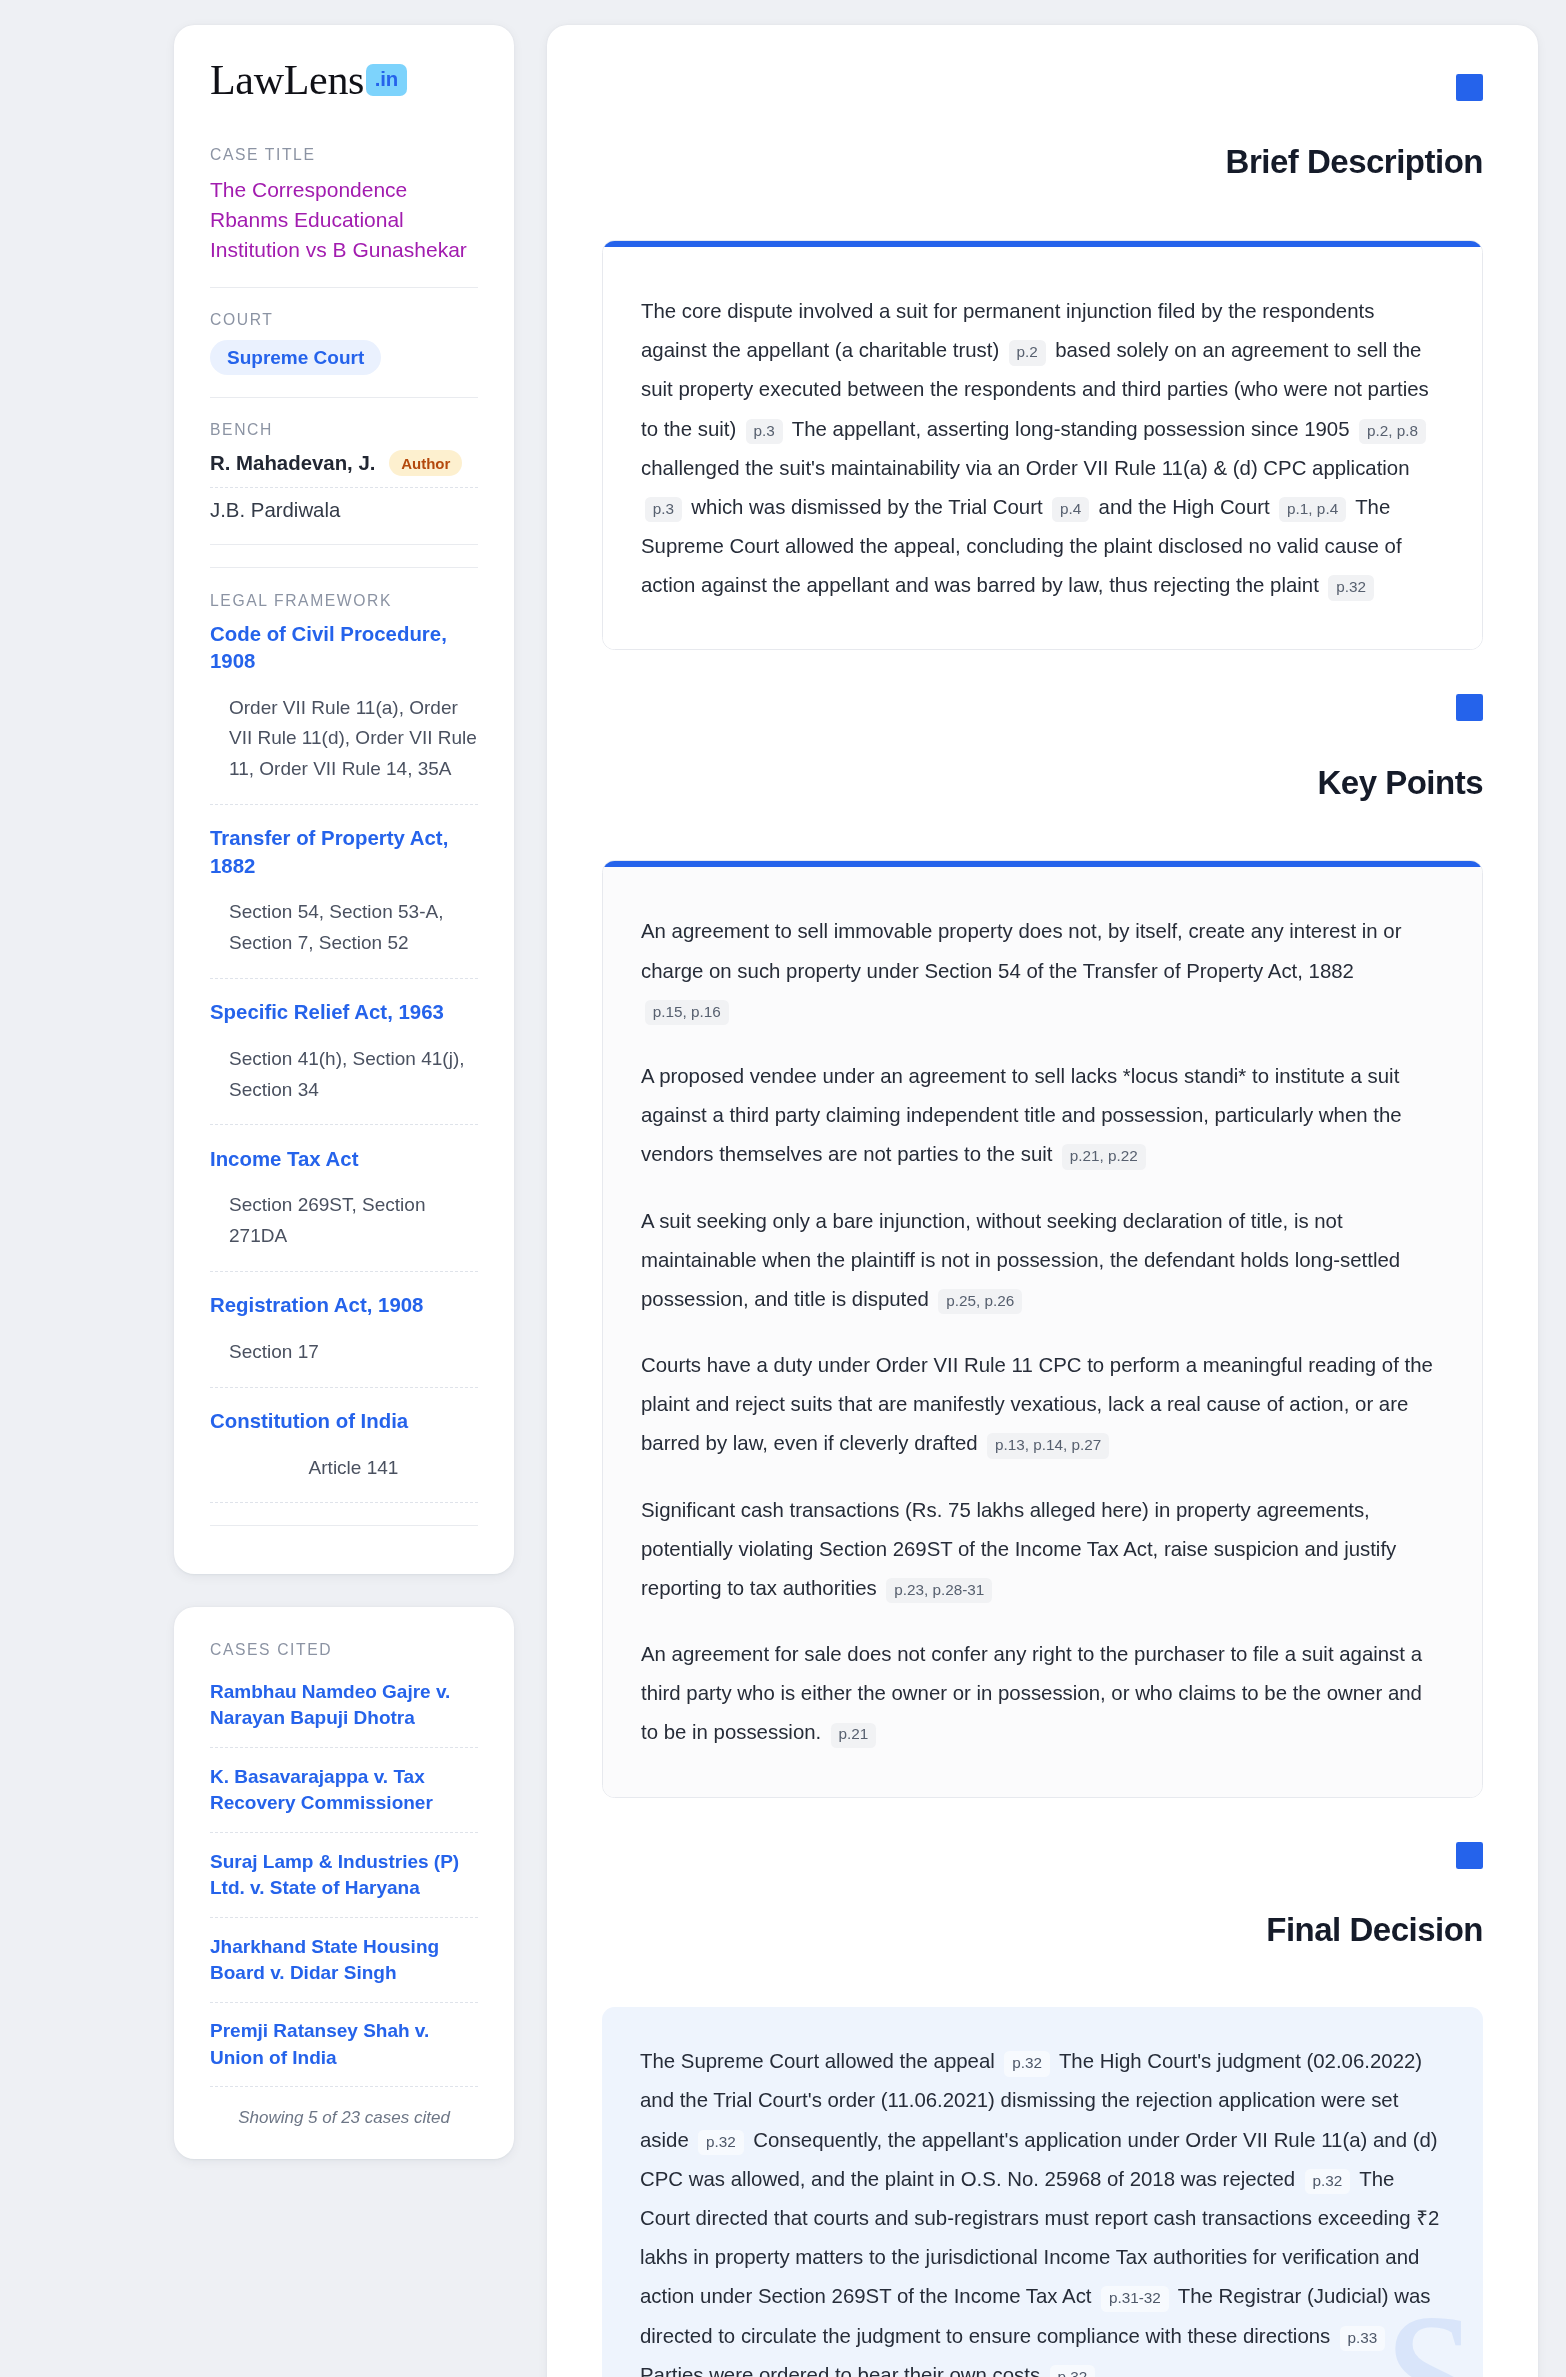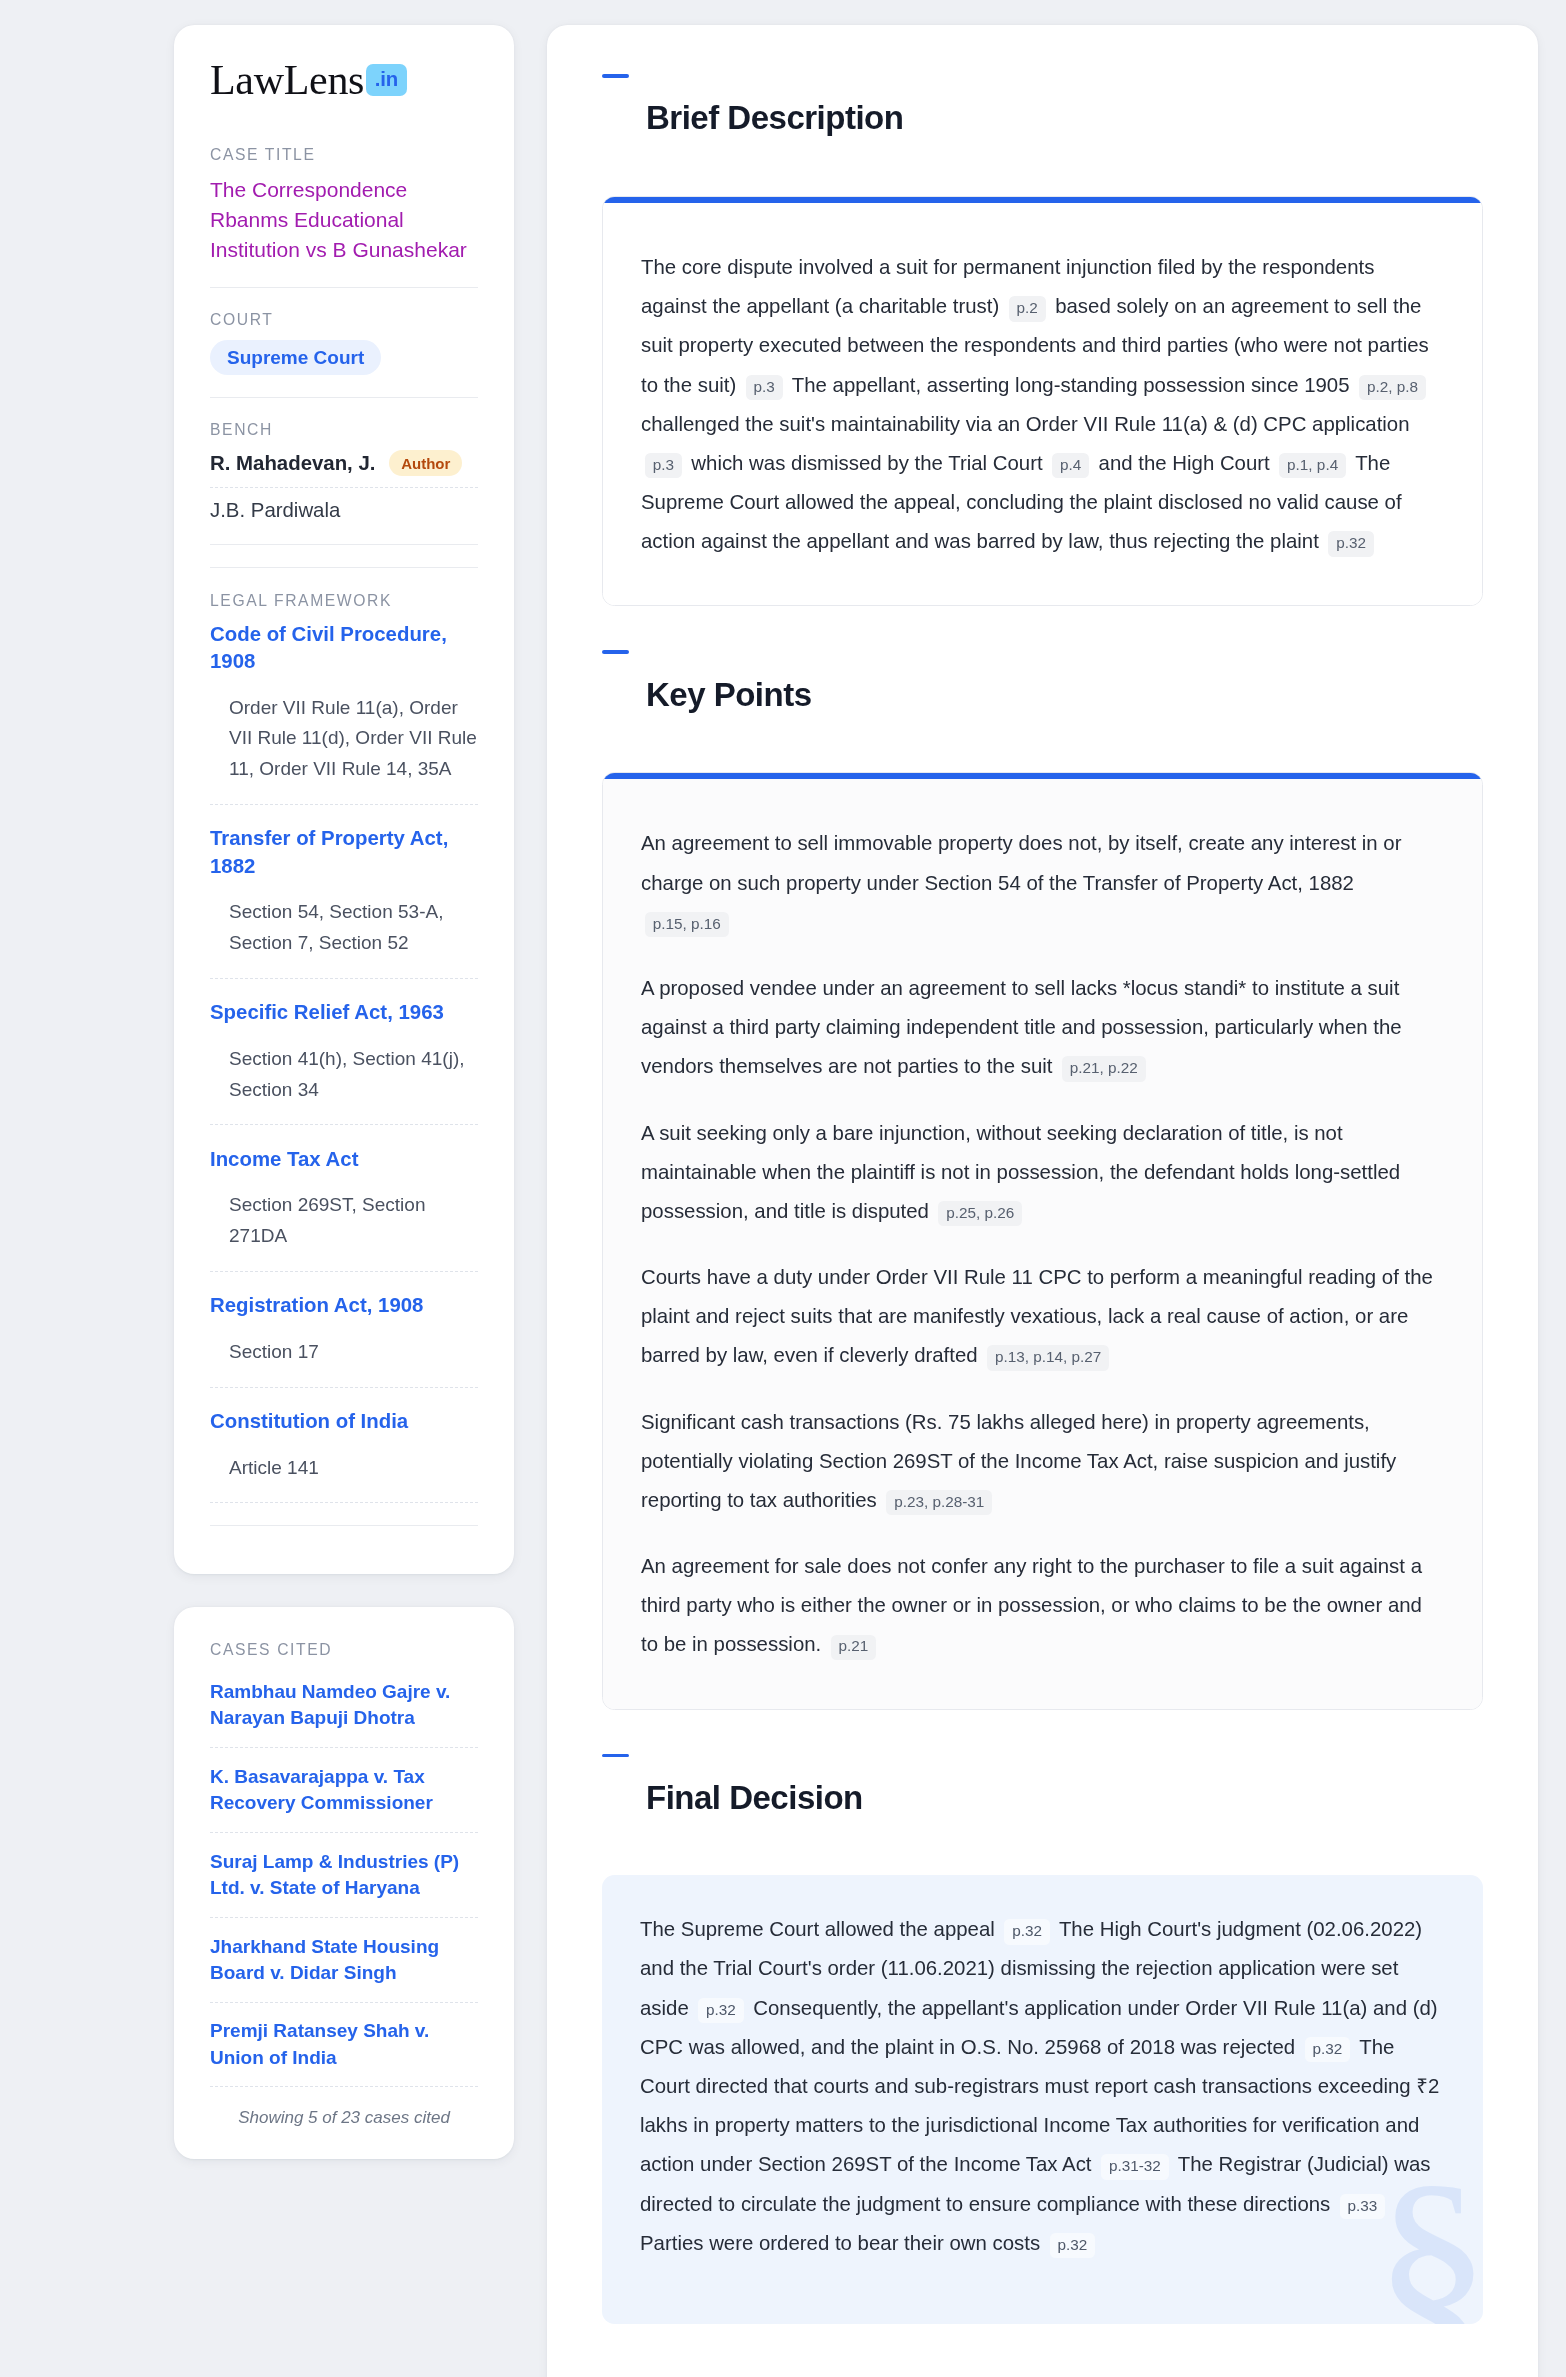--- a/index.html
+++ b/index.html
@@ -125,21 +125,21 @@
   }
   .law-sections {
     font-size: 19px;
     line-height: 1.62;
     color: #4a5160;
     padding-left: 19px;
     padding-bottom: 19px;
     border-bottom: 0.8px dashed #dfe3ea;
     margin-bottom: 20.4px;
   }
-  .law-group:last-child .law-sections { margin-bottom: 0; }
+  .law-group:last-child .law-sections { margin-bottom: 0; text-align: center; }
 
   .sidebar-cases { padding: 34px 36px 31px 36px; }
   .cases-label {
     font-size: 15.7px;
     letter-spacing: 1.6px;
     color: #8b93a3;
     text-transform: uppercase;
     margin-bottom: 20.4px;
   }
   .case-item {
@@ -167,23 +167,24 @@
     box-shadow: 0 2.3px 11px rgba(24,35,60,.055), 0 0.8px 2.3px rgba(24,35,60,.05);
     padding: 49px 55px 94px 55px;
     min-height: 2271px;
     box-sizing: border-box;
   }
   .section { margin-bottom: 44px; }
   .section:last-child { margin-bottom: 0; }
 
   .sec-head {
     display: flex;
-    align-items: flex-start;
+    align-items: flex-end;
     gap: 17px;
     margin-bottom: 34px;
+    flex-direction: column;
   }
   .sec-dash {
     width: 27px;
     height: 3.9px;
     background: #2563eb;
     border-radius: 2.3px;
     flex: 0 0 27px;
   }
   .sec-title {
     font-size: 33px;

